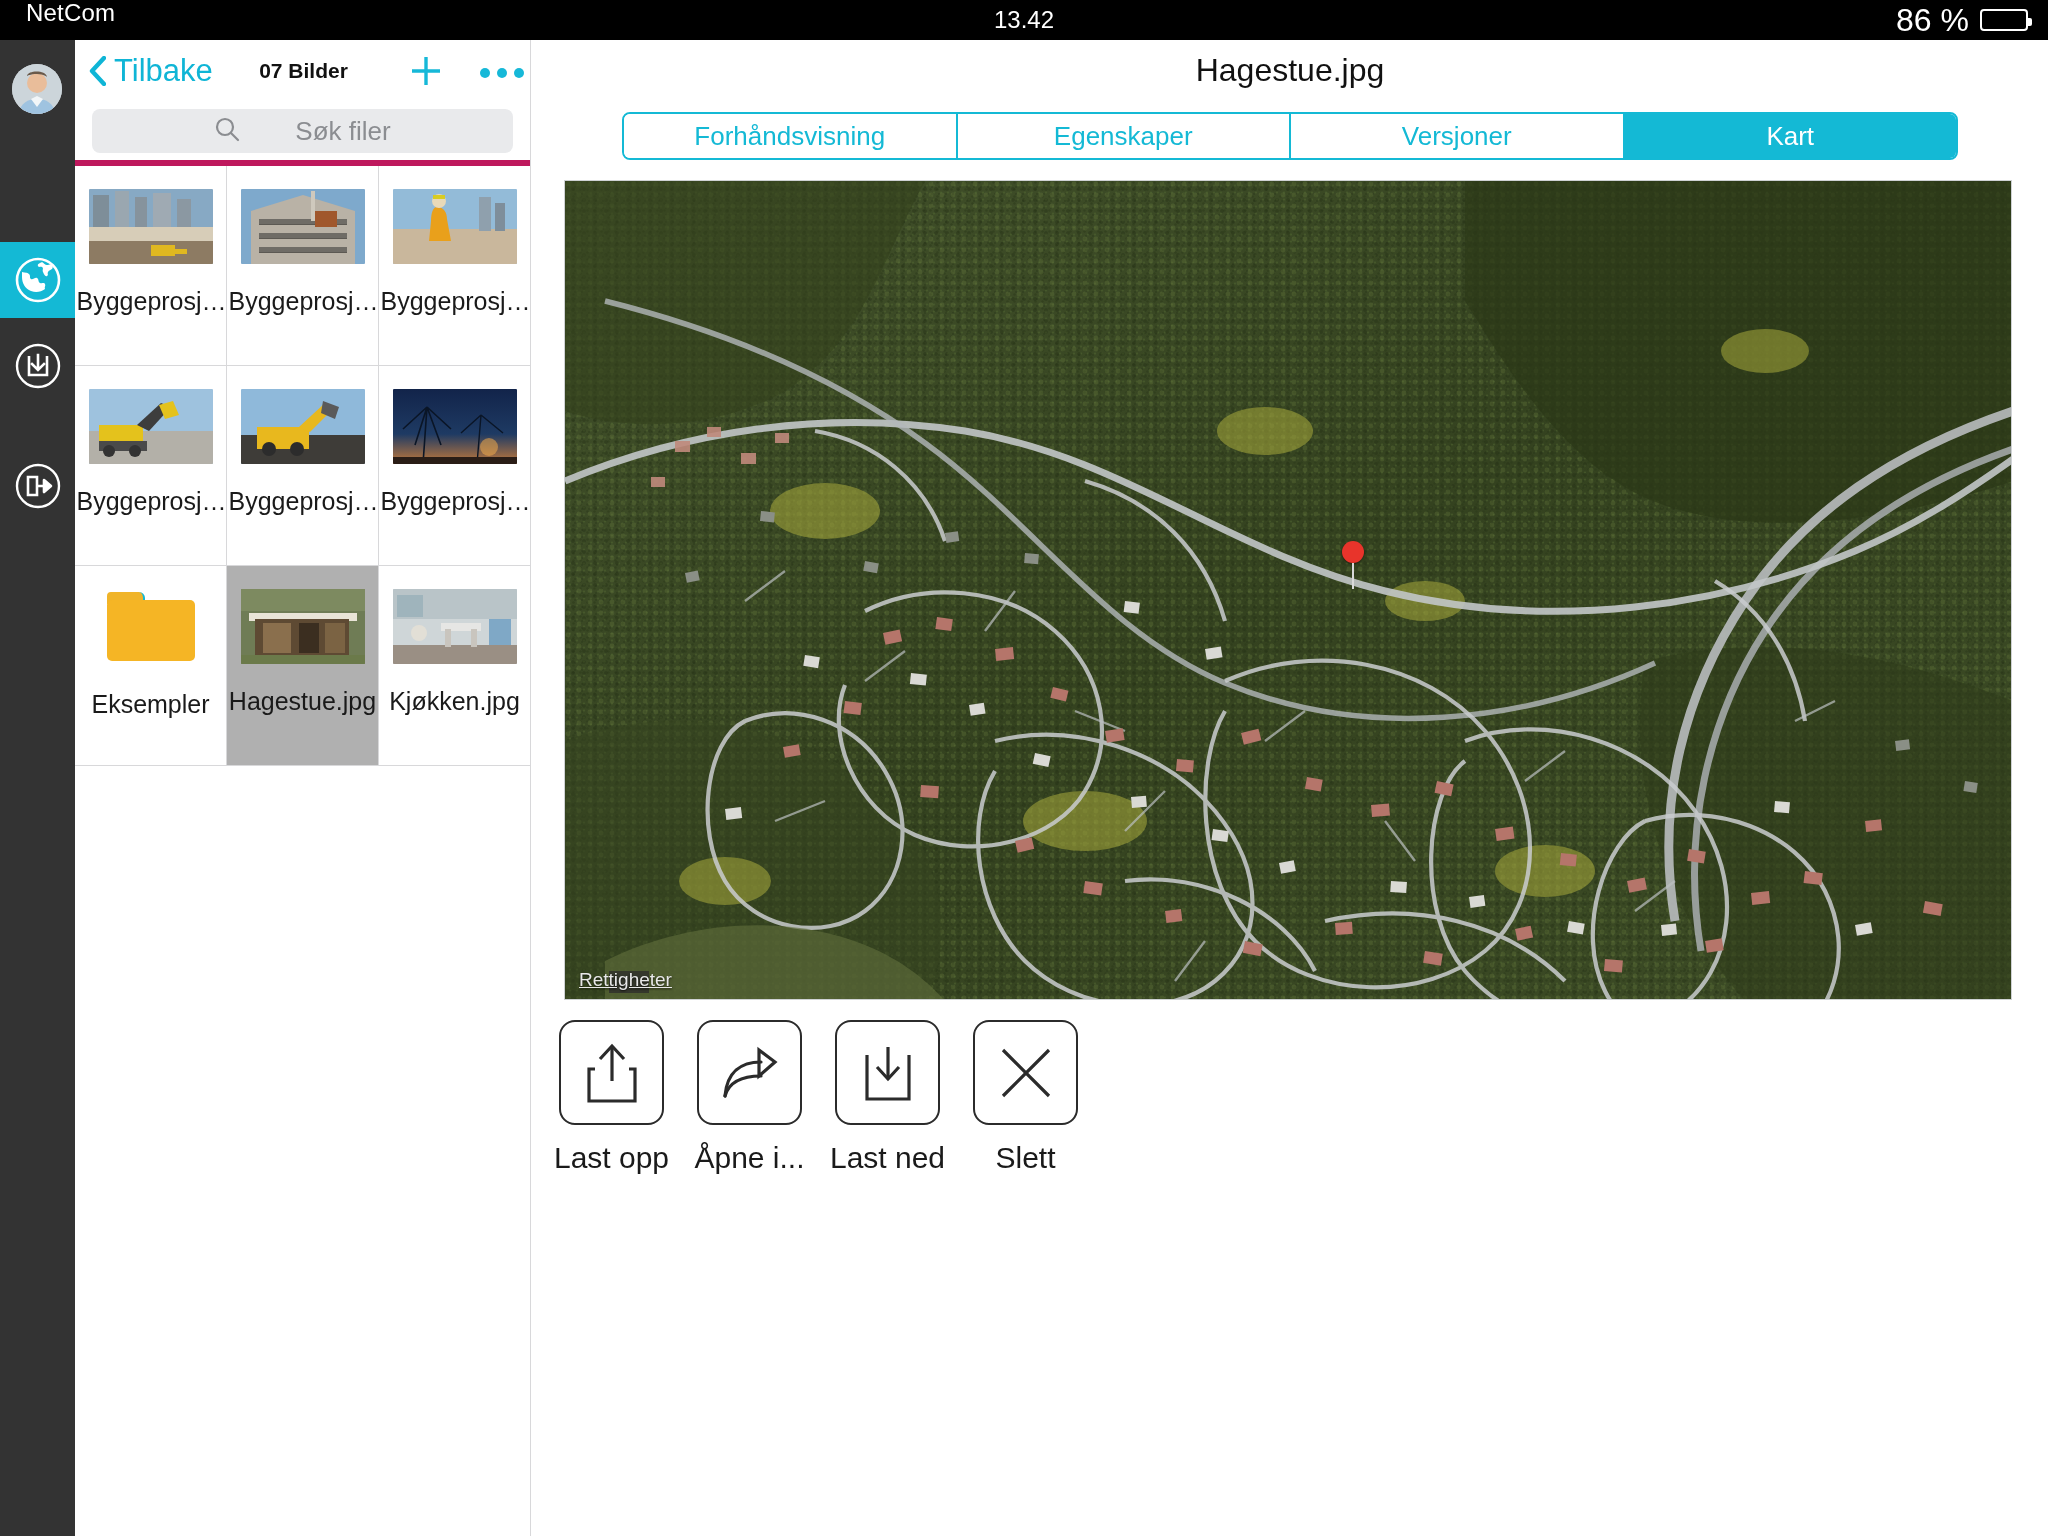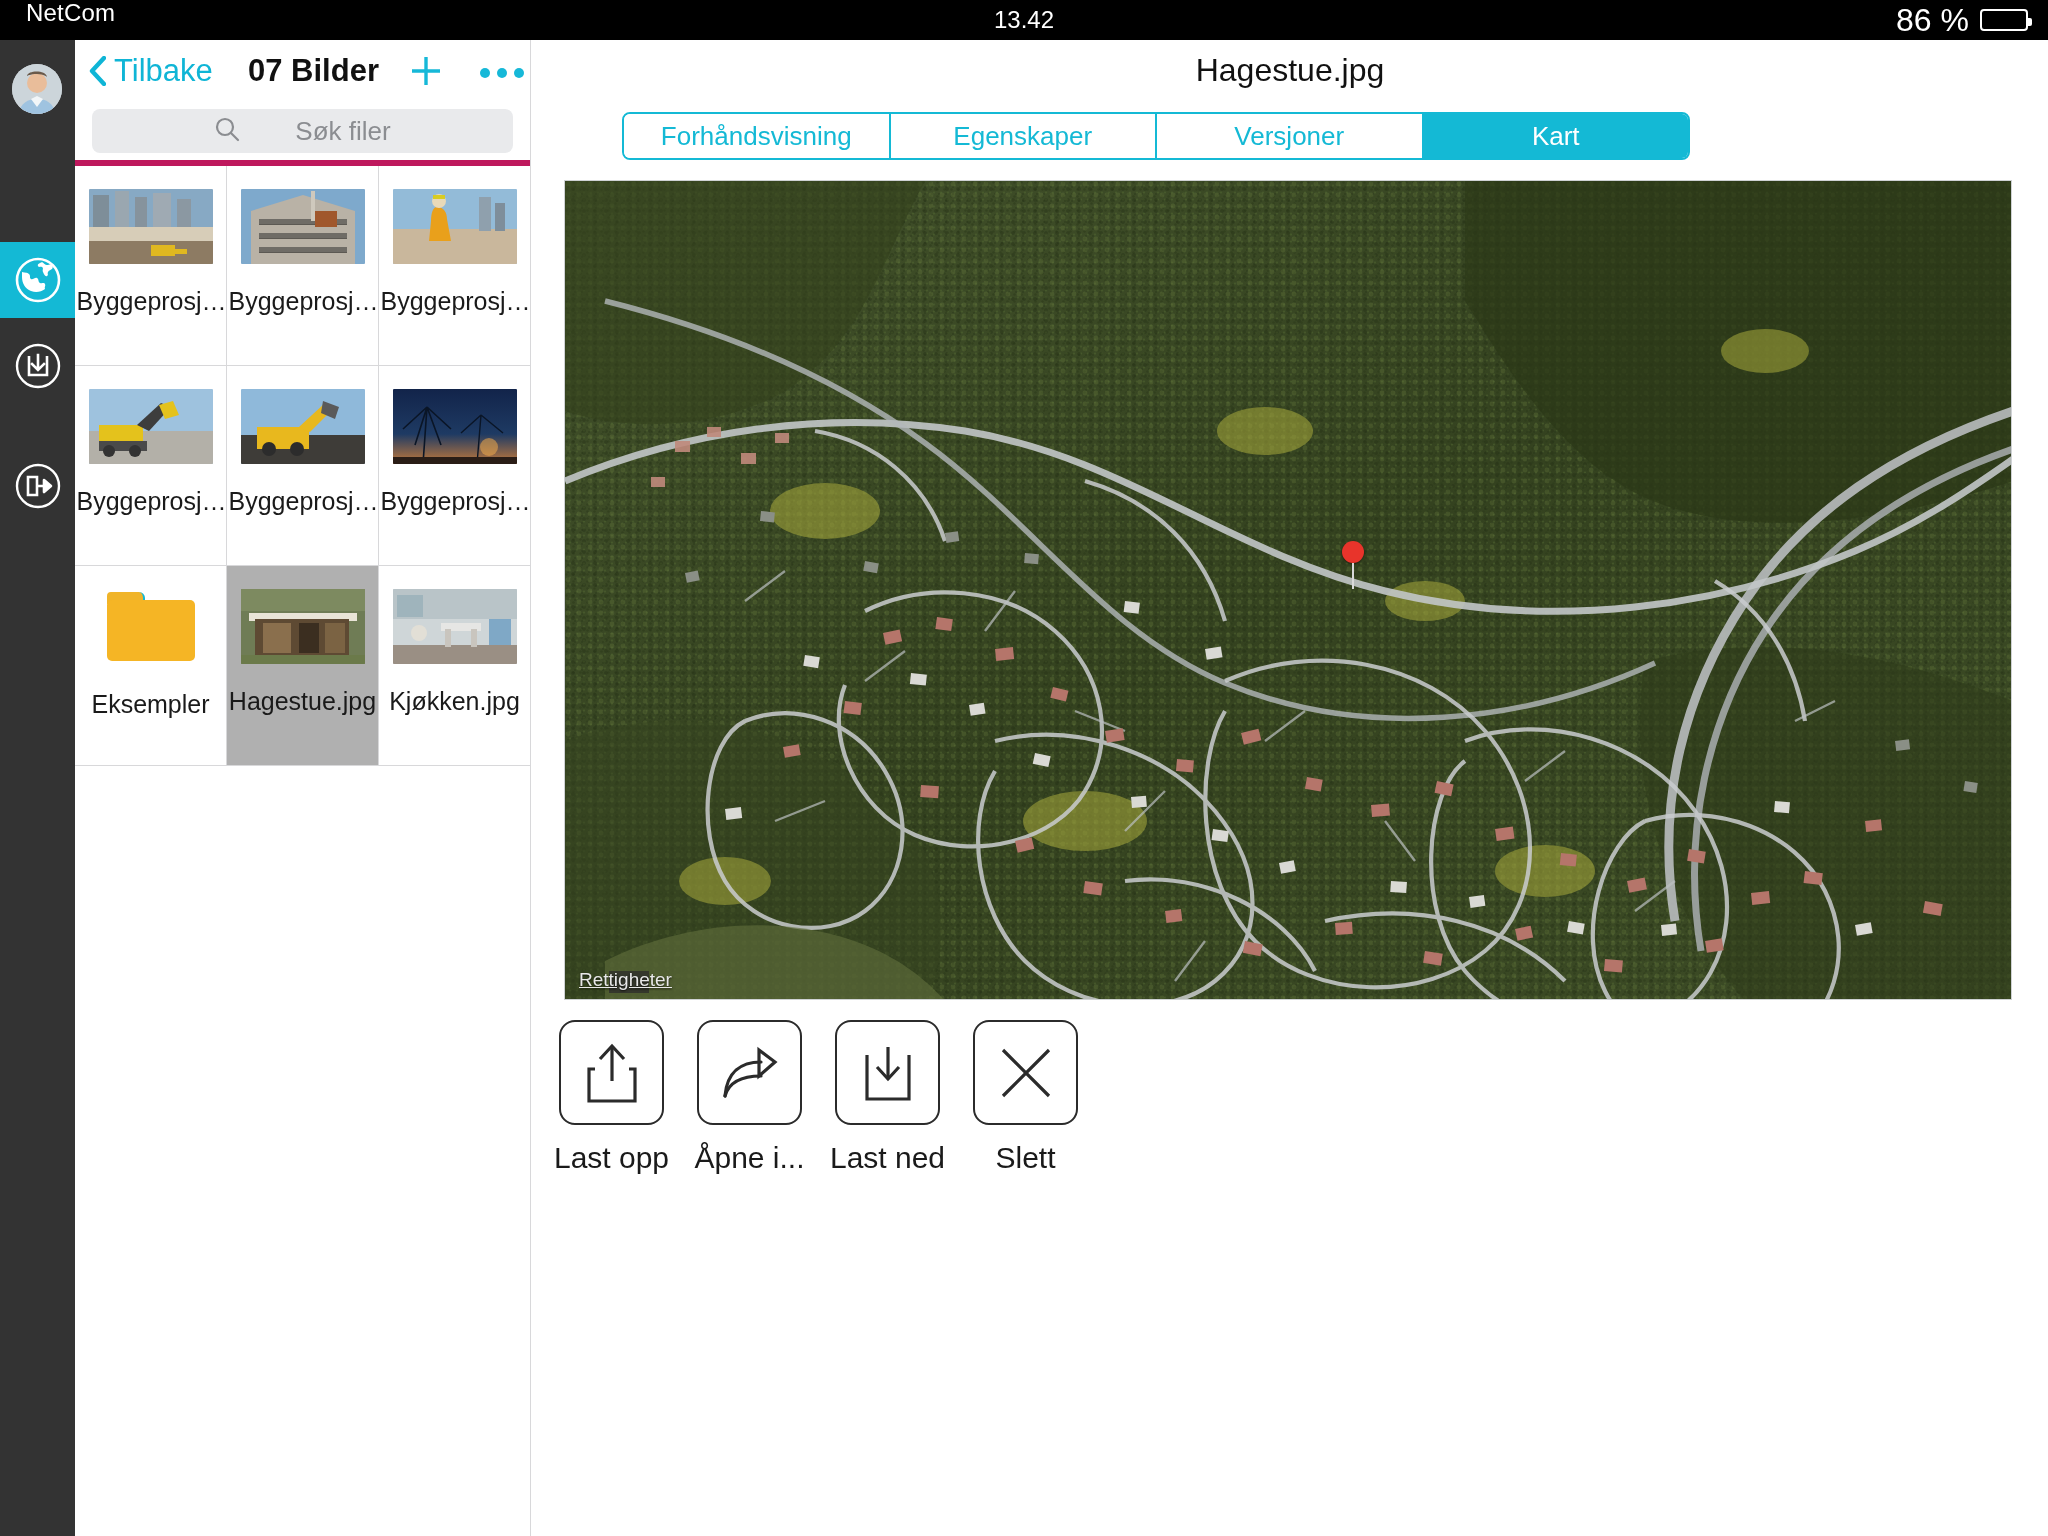--- a/index.html
+++ b/index.html
@@ -67,22 +67,22 @@
     background:#fff;
     display:flex; align-items:center;
   }
   .back{
     display:flex; align-items:center; gap:8px;
     position:absolute; left:14px;
     color:#0fb5d6; font-size:31px;
   }
   .chev{ width:17px;height:30px; }
   .nav-title{
-    position:absolute; left:11px; width:455px; text-align:center;
-    font-size:31px; font-weight:700; color:#111;
+    position:absolute; left:1px; width:455px; text-align:center;
+    font-size:21px; font-weight:700; color:#111;
   }
   .plus-btn{
     position:absolute; left:331px; top:13px; width:40px;height:40px;
     display:flex;align-items:center;justify-content:center;
   }
   .more-btn{
     position:absolute; left:404px; top:13px; width:46px;height:40px;
     display:flex;align-items:center;justify-content:center;gap:7px;
   }
   .mdot{ width:10px;height:10px;border-radius:50%;background:#16b8d8; }
@@ -135,21 +135,21 @@
     background:#ffffff; border-left:1px solid #d8d8da;
   }
   .detail-header{
     position:absolute; left:0; top:0; width:1518px; height:60px;
     display:flex; align-items:center; justify-content:center;
   }
   .detail-title{ font-size:32px; font-weight:500; color:#111; }
 
   .tabs{
     position:absolute; left:91px; top:72px;
-    width:1068px; height:48px;
+    width:1336px; height:48px;
     border:2px solid #14b9d5; border-radius:8px;
     display:flex; overflow:hidden;
   }
   .tab{
     flex:1; display:flex; align-items:center; justify-content:center;
     font-size:26px; color:#14b9d5; background:#fff;
     border-right:2px solid #14b9d5;
   }
   .tab:last-child{ border-right:none; }
   .tab.active{ background:#14b9d5; color:#fff; }

